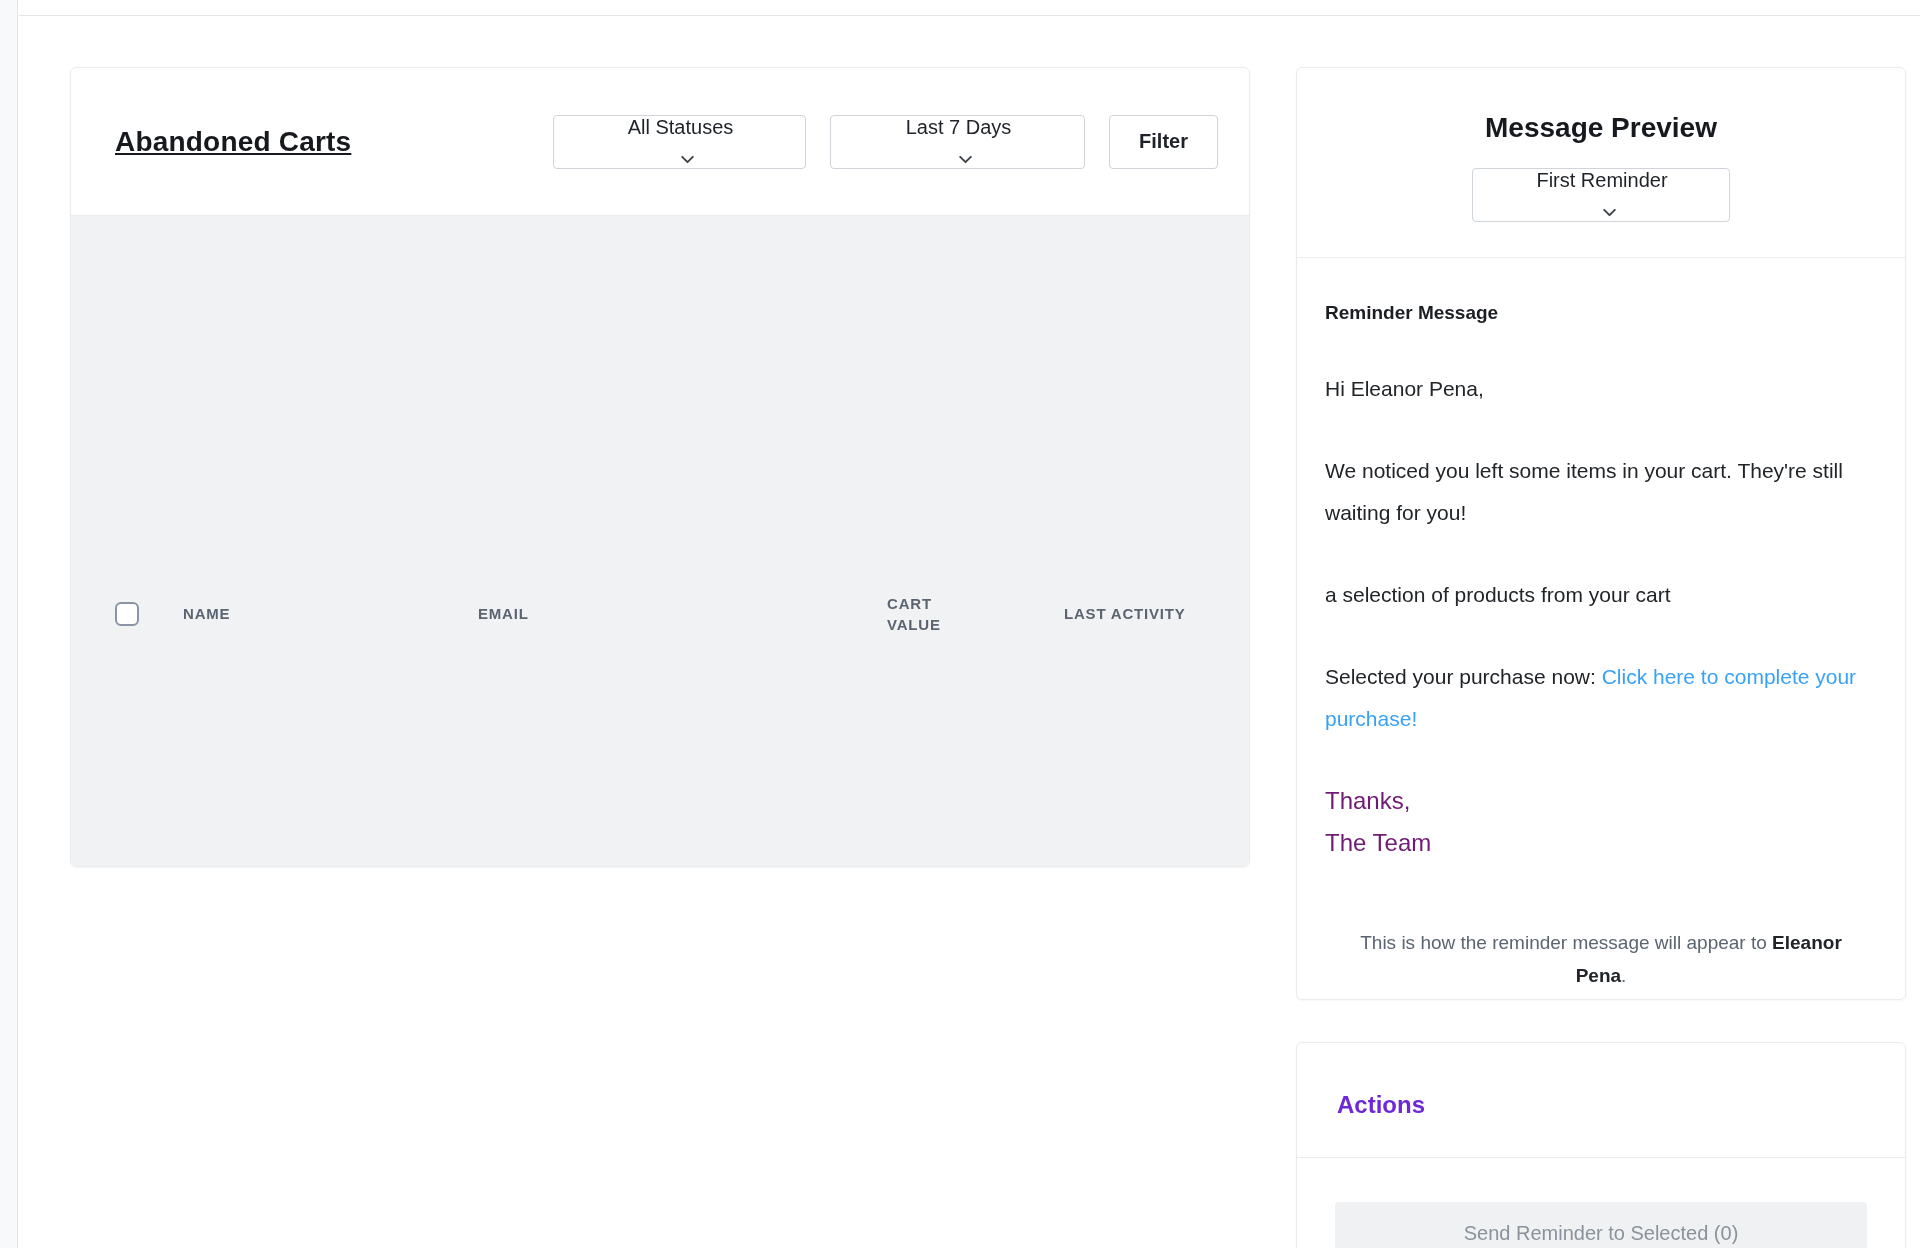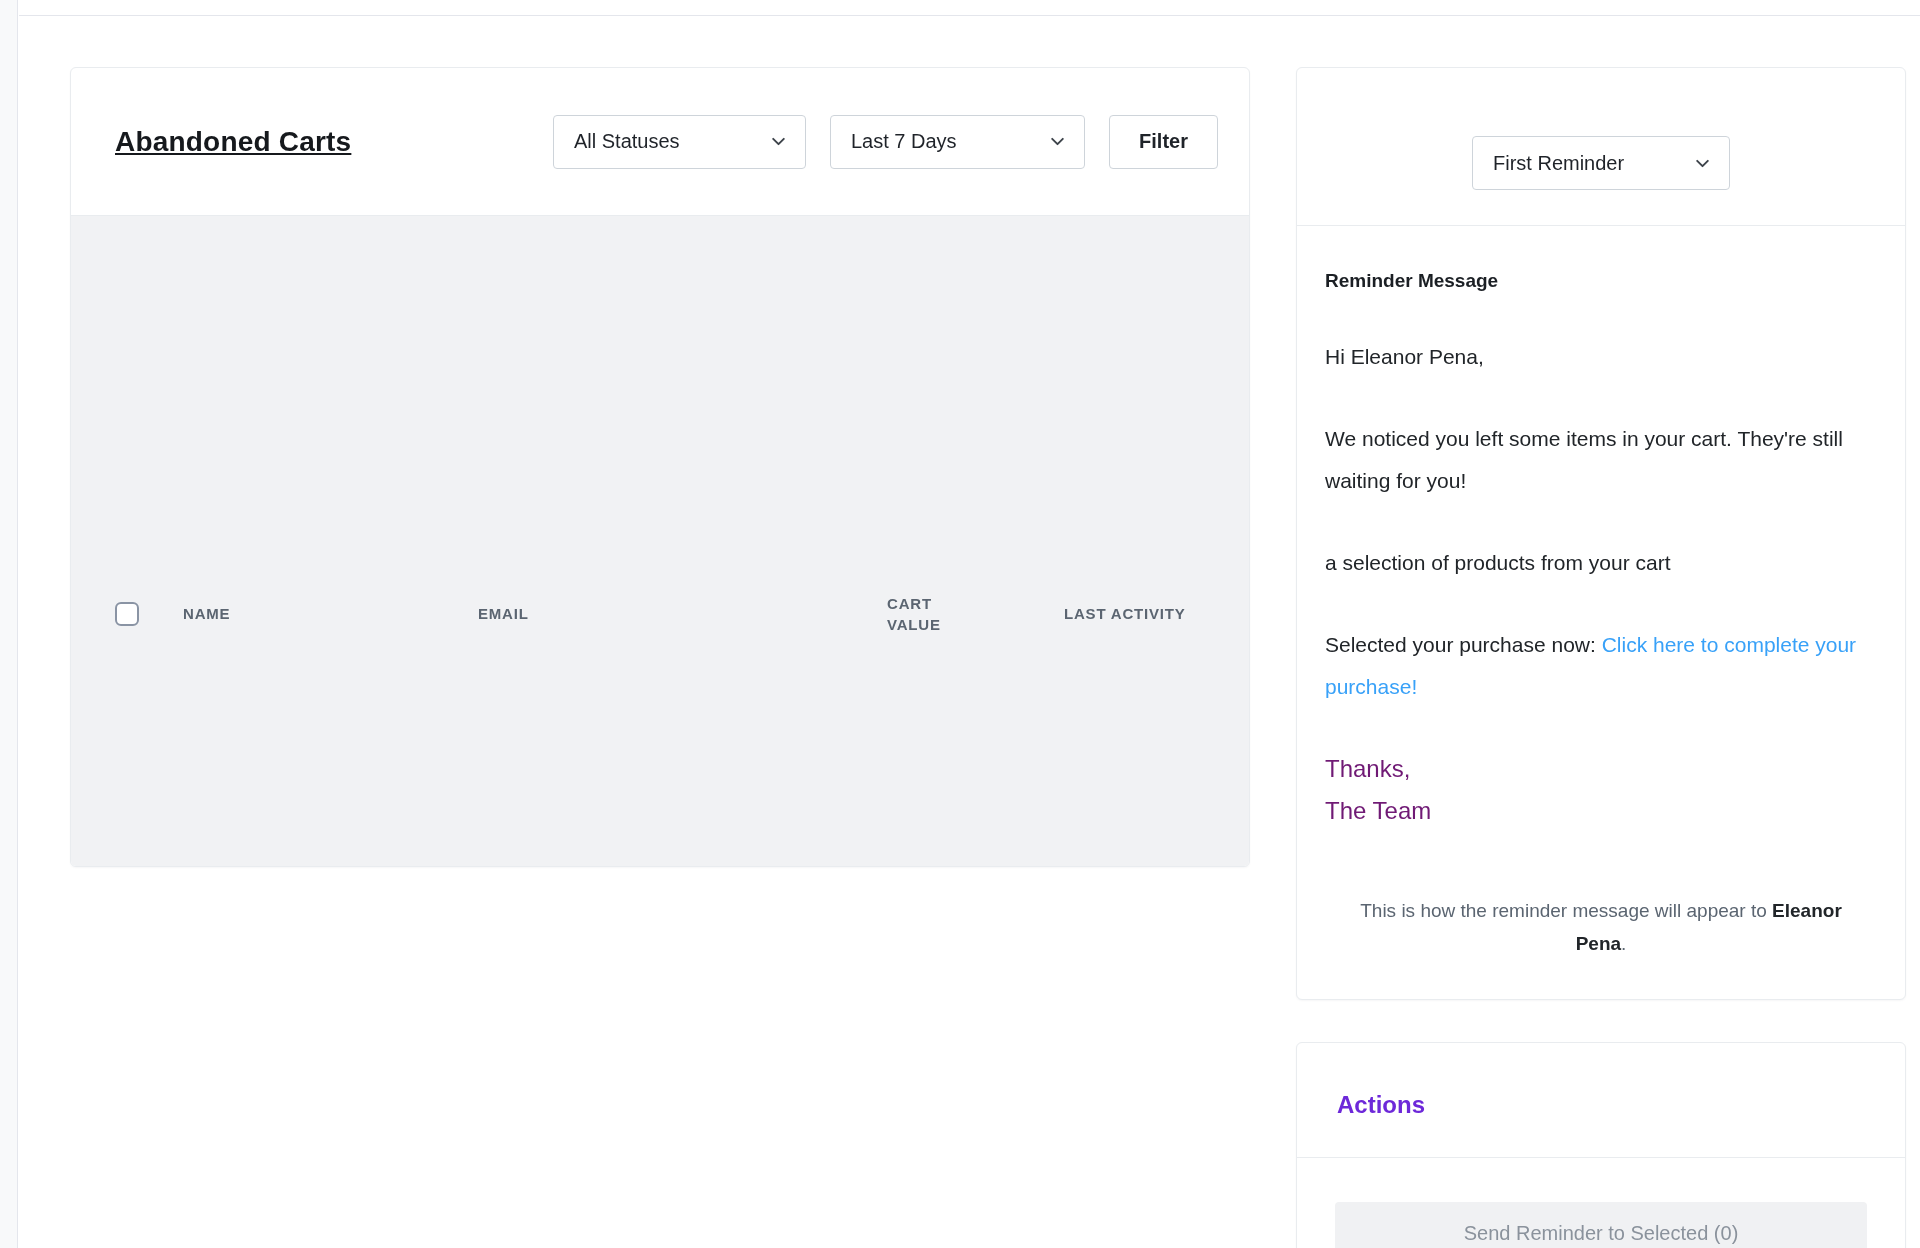--- a/index.html
+++ b/index.html
@@ -18,21 +18,21 @@
 
   
   .carts-card { width:1180px; height:800px; }
   .carts-header { height:147px; display:flex; align-items:center;
     padding:0 31px 0 44px; }
   .carts-title { font-size:28px; font-weight:700; color:#16191d; letter-spacing:.2px;text-decoration:underline; }
   .carts-controls { margin-left:auto; display:flex; align-items:center; gap:24px; }
 
   .select-box { height:54px; background:#fff; border:1px solid #ced4da; border-radius:4px;
     display:flex; align-items:center; justify-content:space-between;
-    padding:0 18px 0 20px; font-size:20px; color:#1f2329; cursor:pointer; }
+    padding:0 18px 0 20px; font-size:20px; color:#1f2329; cursor:pointer;flex-direction:column; }
   .select-status { width:253px; }
   .select-range  { width:255px; }
   .chev { width:17px; height:17px; flex:0 0 auto; margin-left:14px; }
 
   .filter-btn { width:109px; height:54px; background:#fff; border:1px solid #ced4da;
     border-radius:4px; font-size:20px; font-weight:600; color:#1f2329;
     font-family:"Liberation Sans", sans-serif; cursor:pointer; }
 
   .thead { height:88px; background:#f1f2f4; border-top:1px solid #e9ecef;
     border-bottom:2px solid #e3e6ea;gap:8px; }
@@ -110,20 +110,21 @@
       <div class="th th-cart">CART VALUE</div>
       <div class="th">LAST ACTIVITY</div>
     </div>
 
   </div>
 
   <div class="right-col">
 
     <div class="card preview-card">
       <div class="preview-header">
+        <div class="preview-title">Message Preview</div>
         <div class="select-box template-select">
           <span>First Reminder</span>
           <svg class="chev" viewBox="0 0 16 16" fill="none">
               <path d="M3 5.5 L8 10.5 L13 5.5" stroke="#3d434a" stroke-width="1.8" stroke-linecap="round" stroke-linejoin="round"></path>
             </svg>
         </div>
       </div>
 
       <div class="preview-body">
         <div class="msg-label">Reminder Message</div>

